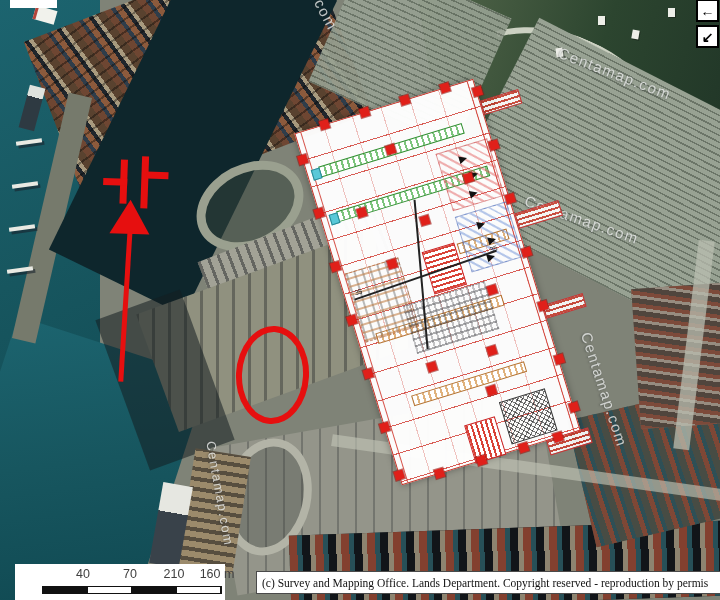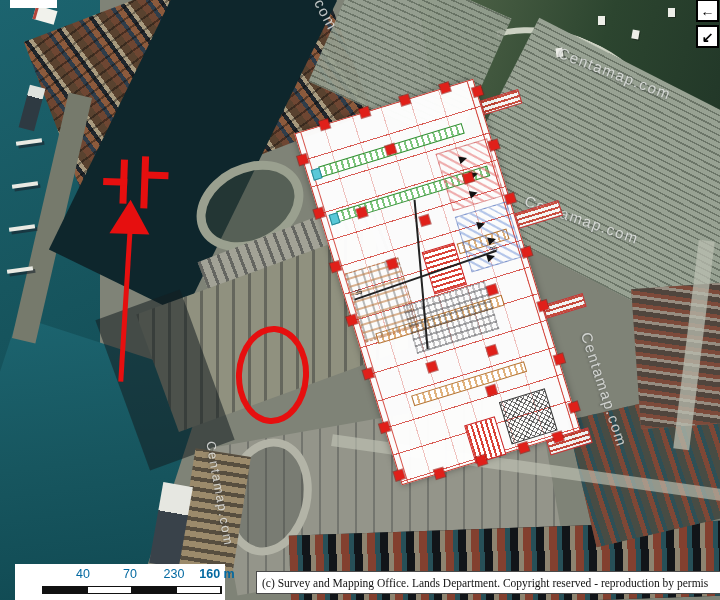--- a/index.html
+++ b/index.html
@@ -76,21 +76,21 @@
   #circle{position:absolute;left:236px;top:326px;width:73px;height:98px;border:6px solid #e60f0f;
           border-radius:50%;transform:rotate(3deg);z-index:6;}
   .sr{position:absolute;width:1px;height:1px;overflow:hidden;clip-path:inset(50%);}
 
   
   .navbtn{position:absolute;left:696px;width:23px;height:23px;background:#fff;border:2px solid #000;
           display:flex;align-items:center;justify-content:center;font-weight:bold;font-size:14px;
           line-height:1;color:#000;cursor:pointer;z-index:8;}
   #sliver{position:absolute;left:10px;top:0;width:47px;height:8px;background:#fff;z-index:6;}
   #scalebar{position:absolute;left:15px;top:564px;width:210px;height:36px;background:#fff;z-index:7;}
-  .slab{position:absolute;top:3px;font-size:12.5px;color:#0369a1;text-align:center;}
+  .slab{position:absolute;top:3px;font-size:12.5px;color:#404040;text-align:center;}
   #sbar{position:absolute;left:27px;top:22px;width:180px;height:8px;border:1px solid #111;display:flex;}
   #sbar i{flex:1;}
   #sbar i:nth-child(odd){background:#111;}
   #sbar i:nth-child(even){background:#fff;border-left:1px solid #111;border-right:1px solid #111;}
   #copyright{position:absolute;left:256px;top:571px;width:470px;height:23px;background:#fff;
              border:1px solid #4a4a4a;z-index:7;display:flex;align-items:center;padding-left:5px;
              font-family:"Liberation Serif",serif;font-size:11.5px;color:#111;white-space:nowrap;}
 </style>
 </head>
 <body>
@@ -220,22 +220,22 @@
   <div class="navbtn" style="top:-1px;">
     <span>←</span>
   </div>
   <div class="navbtn" style="top:25px;">
     <span>↙</span>
   </div>
 
   <div id="scalebar">
     <span class="slab" style="left:56px;width:24px;">40</span>
     <span class="slab" style="left:103px;width:24px;">70</span>
-    <span class="slab" style="left:144px;width:30px;">230</span>
-    <span class="slab" style="left:180px;width:44px;font-weight:bold;">160 m</span>
+    <span class="slab" style="left:144px;width:30px;">210</span>
+    <span class="slab" style="left:180px;width:44px;">160 m</span>
     <div id="sbar">
         <i></i>
         <i></i>
         <i></i>
         <i></i>
       </div>
   </div>
 
   <div id="copyright">
     <span>(c) Survey and Mapping Office. Lands Department. Copyright reserved - reproduction by permis</span>

